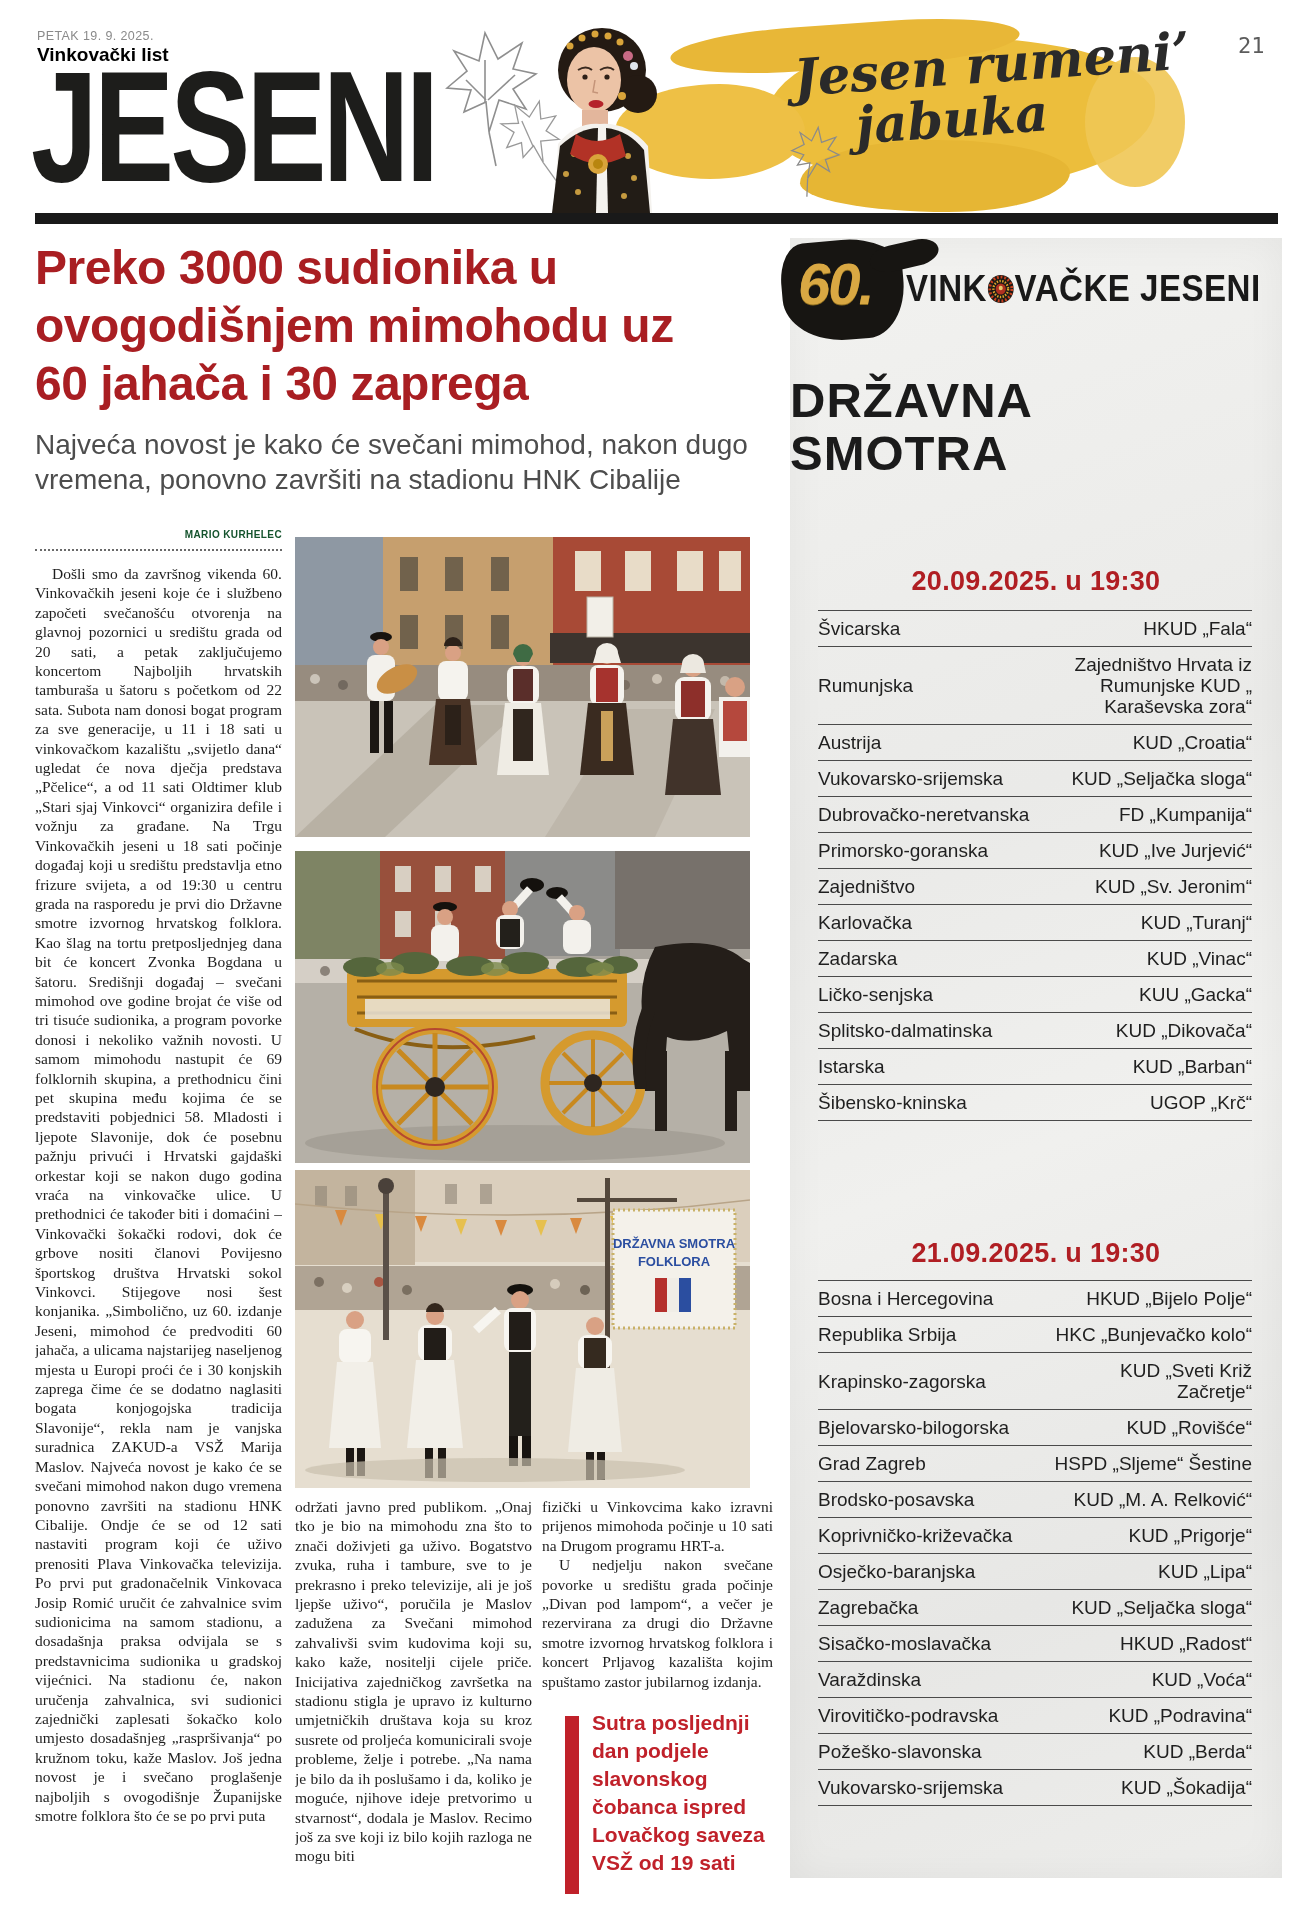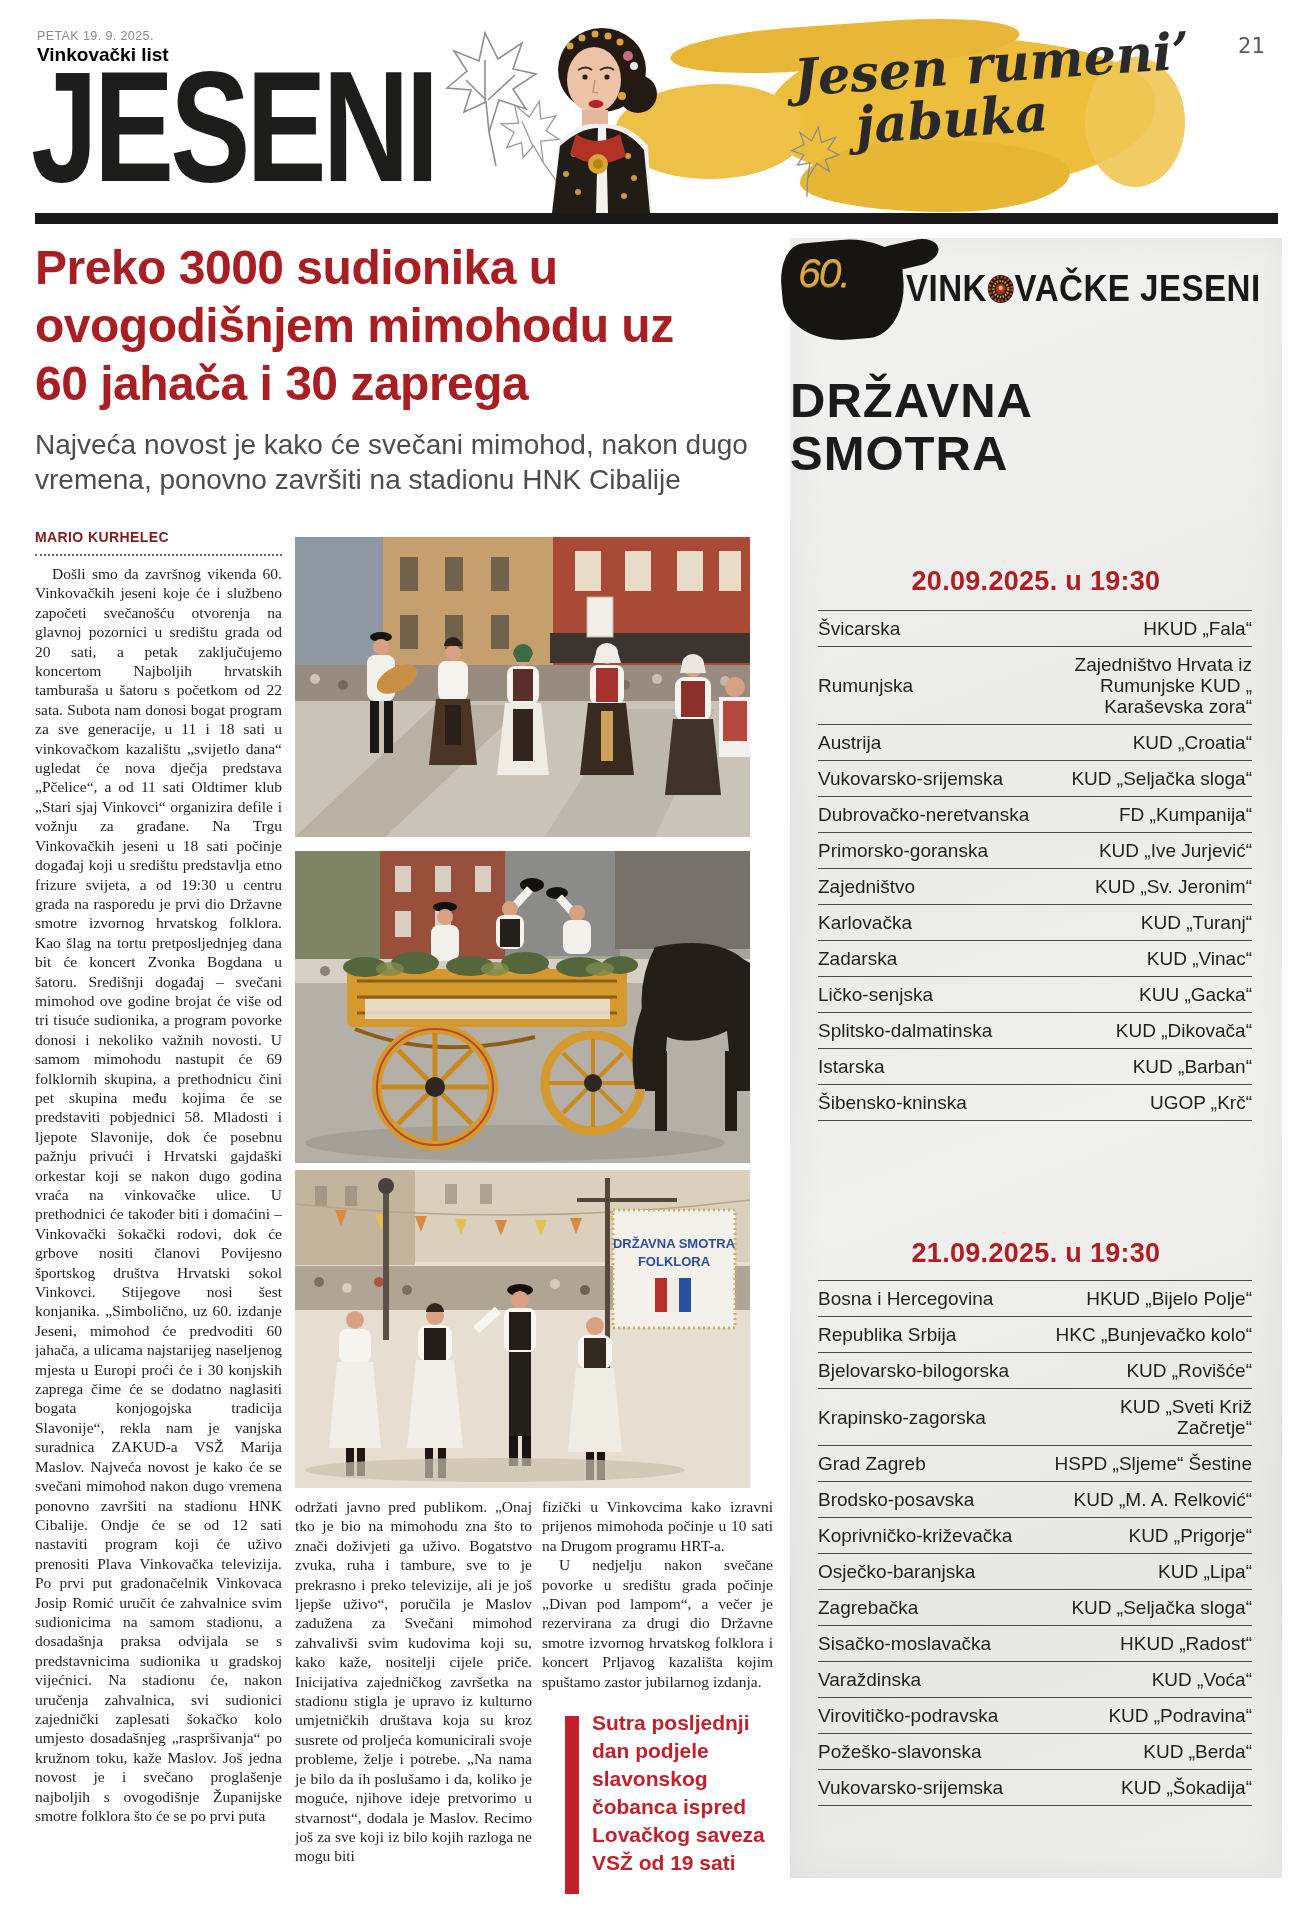--- a/index.html
+++ b/index.html
@@ -27,39 +27,39 @@
   .splash-h .b5{left:470px;top:35px;width:100px;height:130px;border-radius:50%;background:#efc654;opacity:.9;}
   .motto{left:795px;top:40px;width:310px;text-align:center;z-index:5;transform:rotate(-4deg);font-family:"DejaVu Serif",serif;font-style:italic;font-weight:700;color:#2a2a2a;}
   .motto .l1{font-size:51px;line-height:54px;white-space:nowrap;}
   .motto .l2{font-size:51px;line-height:50px;}
   .leaf{z-index:2;}
   .woman{left:536px;top:14px;z-index:4;}
 
   
   .headline{left:35px;top:239px;width:650px;font-size:48px;line-height:58px;font-weight:800;letter-spacing:-.5px;color:var(--headline_red);}
   .subtitle{left:35px;top:427px;width:744px;font-size:28px;line-height:35px;color:#4d4d4d;}
-  .author{left:35px;top:529px;width:247px;text-align:left;font-size:14px;font-weight:700;letter-spacing:.4px;color:#7f1d1d;padding-bottom:9px;border-bottom:2px dotted #6a6a6a;}
+  .author{left:35px;top:529px;width:247px;text-align:right;font-size:10px;font-weight:700;letter-spacing:.4px;color:#14532d;padding-bottom:9px;border-bottom:2px dotted #6a6a6a;}
   .serif{font-family:"Liberation Serif","DejaVu Serif",serif;font-size:15.5px;line-height:19.4px;text-align:justify;color:#1e1e1e;}
   .col1{left:35px;top:564px;width:247px;height:1324px;overflow:hidden;}
   .col2{left:295px;top:1497px;width:237px;height:396px;overflow:hidden;}
   .col3{left:542px;top:1497px;width:231px;height:216px;overflow:hidden;}
   .indent{text-indent:17px;}
   .photo{background:#f0abfc;overflow:hidden;}
   .photo svg{display:block;}
   .photo1{left:295px;top:537px;width:455px;height:300px;}
   .photo2{left:295px;top:851px;width:455px;height:312px;}
   .photo3{left:295px;top:1170px;width:455px;height:318px;}
   .callout-bar{left:565px;top:1716px;width:14px;height:178px;background:var(--callout_red);}
   .callout{left:592px;top:1709px;width:188px;font-size:21px;line-height:28px;font-weight:800;color:var(--callout_red);}
 
   
   .sidebar{left:790px;top:238px;width:492px;height:1640px;background:linear-gradient(160deg,#f2f2f0 0%,#eaeae8 35%,#f0f0ee 55%,#e7e7e5 80%,#ededeb 100%);box-shadow:inset 0 0 40px rgba(0,0,0,.05);}
   .logo-splash{position:absolute;left:-8px;top:2px;width:122px;height:100px;background:#171512;border-radius:20% 48% 32% 52%/40% 35% 55% 45%;transform:rotate(-5deg);}
   .logo-splash::after{content:"";position:absolute;right:-38px;top:8px;width:70px;height:26px;background:#171512;border-radius:50%/80%;transform:rotate(-8deg);}
-  .logo-num{position:absolute;left:8px;top:12px;font-size:41px;font-weight:400;font-style:italic;color:#d9a843;text-shadow:0 1px 0 #8a6a1e;letter-spacing:-2px;}
+  .logo-num{position:absolute;left:8px;top:12px;font-size:58px;font-weight:700;font-style:italic;color:#d9a843;text-shadow:0 1px 0 #8a6a1e;letter-spacing:-2px;}
   .logo-title{position:absolute;left:116px;top:30px;font-size:36px;font-weight:800;color:#191919;white-space:nowrap;transform:scaleX(.92);transform-origin:left;letter-spacing:.5px;}
   .logo-title .orn{display:inline-block;vertical-align:-3px;}
   .smotra{position:absolute;left:0;top:136px;width:100%;font-size:49px;line-height:53px;font-weight:800;letter-spacing:1px;color:#1b1b1b;}
   .s-date{position:absolute;width:100%;text-align:center;font-size:27px;font-weight:800;color:var(--date_red);letter-spacing:.3px;}
   .s-date.d1{top:328px;}
   .s-date.d2{top:1000px;}
   .rows{position:absolute;left:28px;right:30px;}
   .rows.t1{top:372px;}
   .rows.t2{top:1042px;}
   .row{display:flex;justify-content:space-between;align-items:center;padding:7px 0;border-bottom:1px solid #4a4a4a;font-size:19px;line-height:21px;color:#1f1f1f;}
@@ -535,30 +535,30 @@
           <div class="cell-l">Bosna i Hercegovina</div>
           <div class="cell-r">HKUD „Bijelo Polje“</div>
         </div>
 
         <div class="row">
           <div class="cell-l">Republika Srbija</div>
           <div class="cell-r">HKC „Bunjevačko kolo“</div>
         </div>
 
         <div class="row">
+          <div class="cell-l">Krapinsko-zagorska</div>
+          <div class="cell-r">KUD „Sveti Križ Začretje“</div>
+        </div>
+
+        <div class="row">
           <div class="cell-l">Bjelovarsko-bilogorska</div>
           <div class="cell-r">KUD „Rovišće“</div>
         </div>
 
         <div class="row">
-          <div class="cell-l">Krapinsko-zagorska</div>
-          <div class="cell-r">KUD „Sveti Križ Začretje“</div>
-        </div>
-
-        <div class="row">
           <div class="cell-l">Grad Zagreb</div>
           <div class="cell-r">HSPD „Sljeme“ Šestine</div>
         </div>
 
         <div class="row">
           <div class="cell-l">Brodsko-posavska</div>
           <div class="cell-r">KUD „M. A. Relković“</div>
         </div>
 
         <div class="row">

